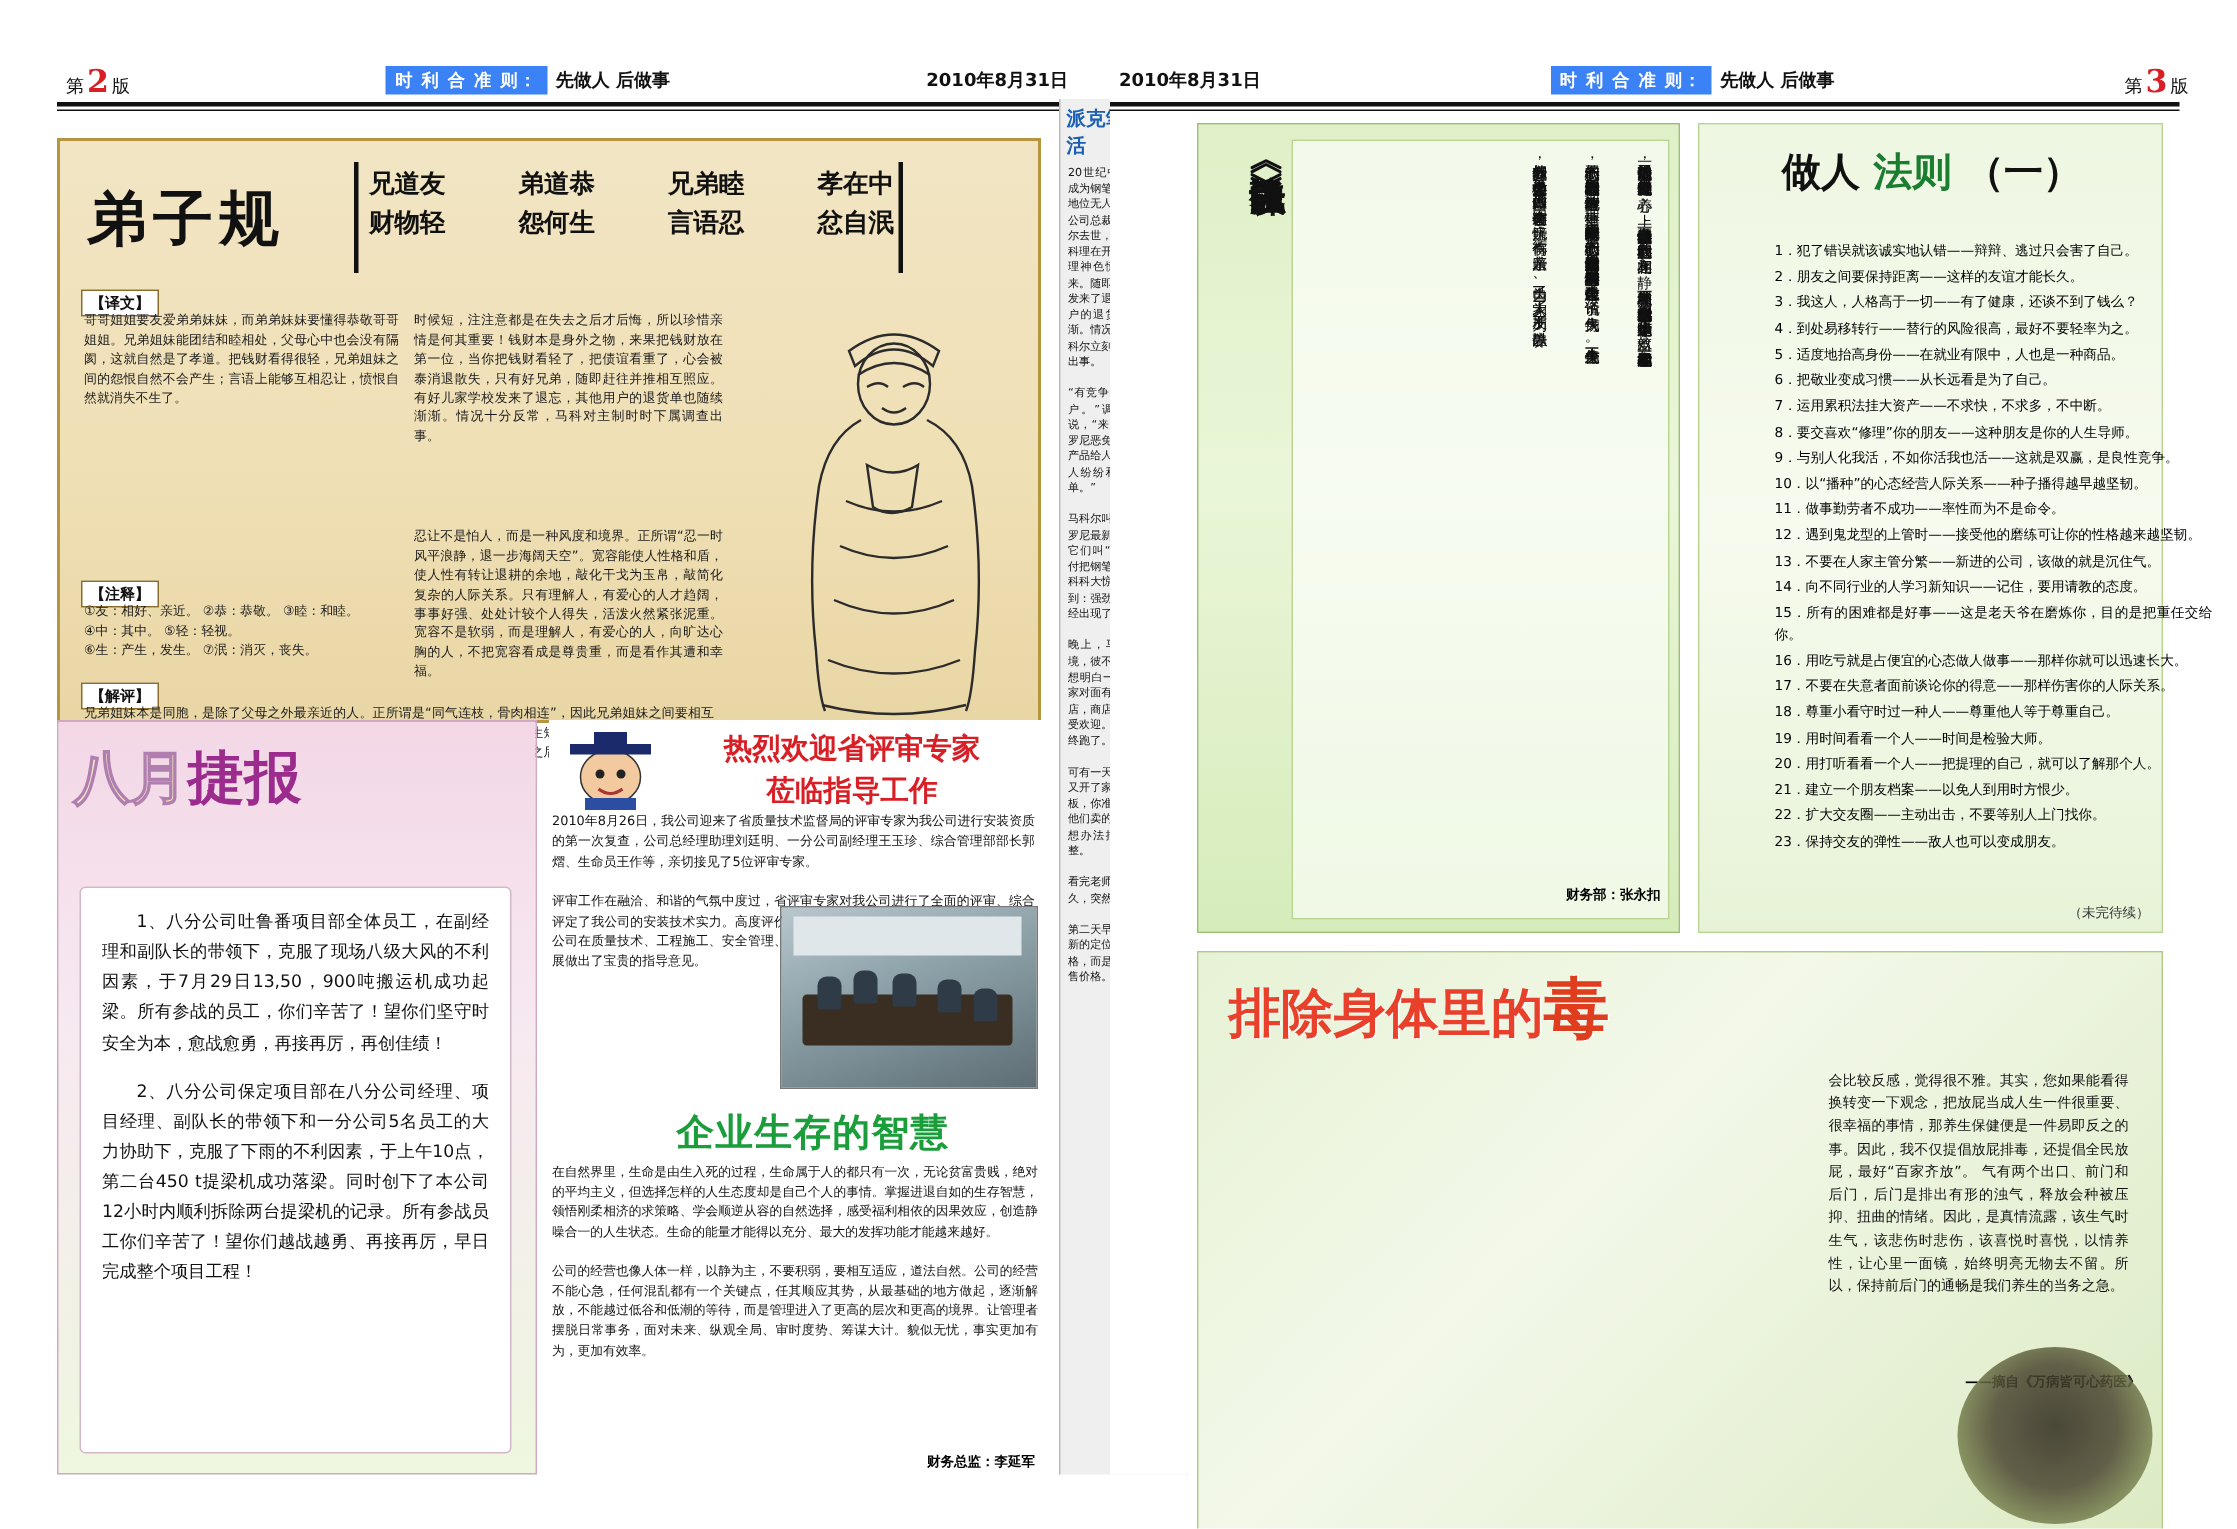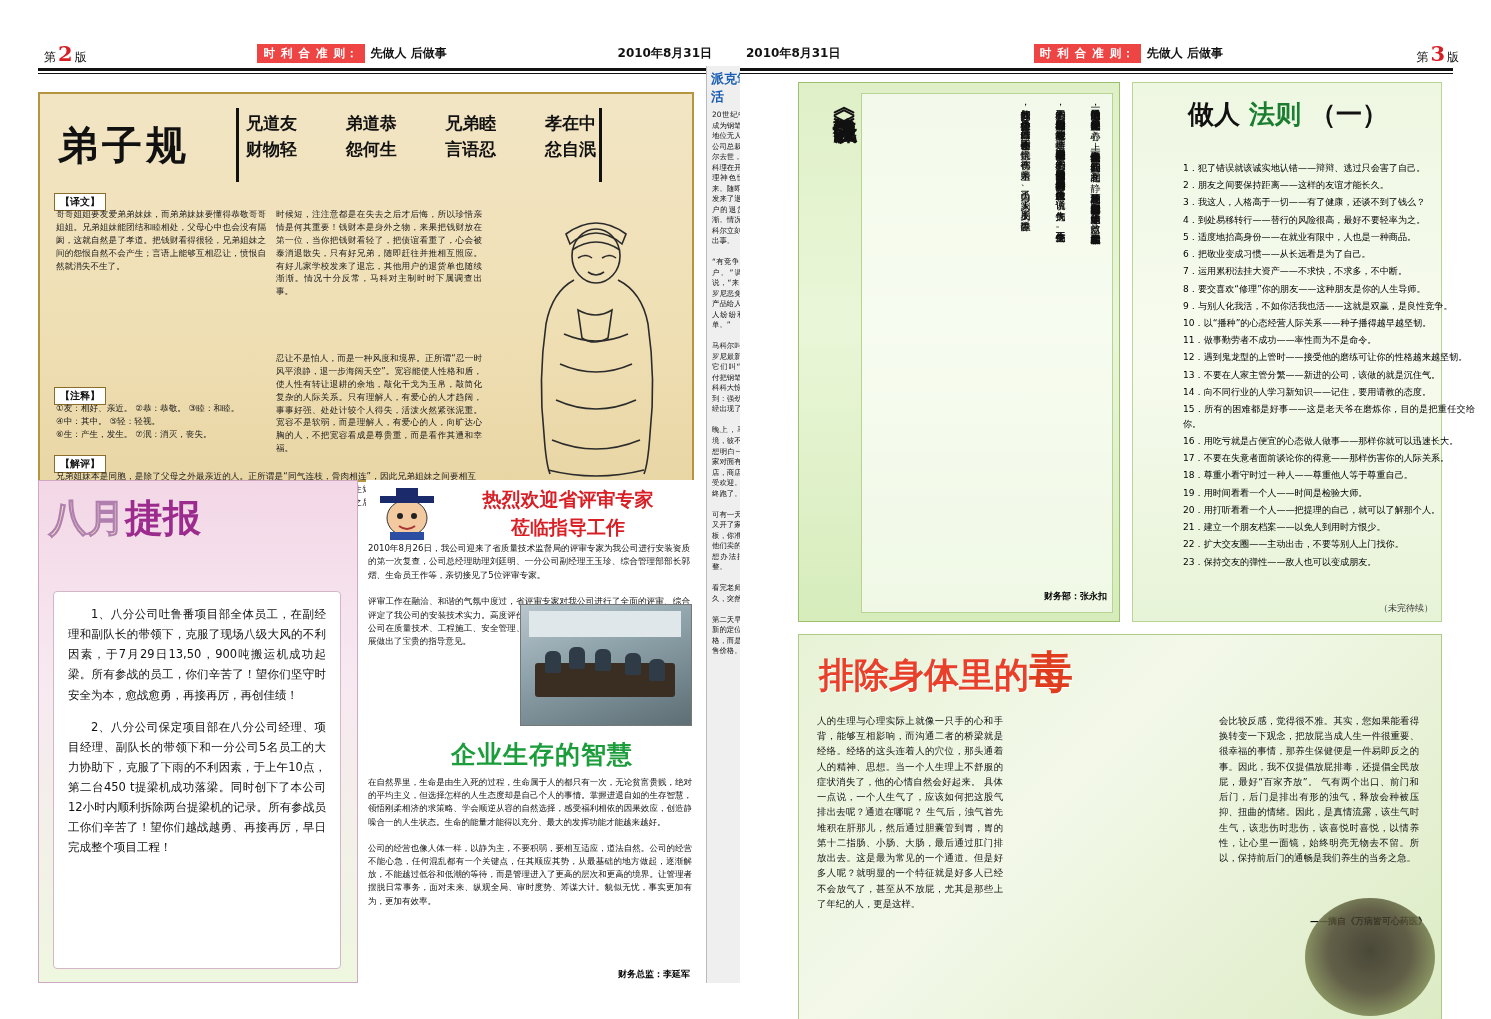--- a/index.html
+++ b/index.html
@@ -18,21 +18,21 @@
   .sheetL{position:absolute;left:38px;top:38px;width:668px;height:945px;background:#ffffff;}
   .sheetR{position:absolute;left:740px;top:38px;width:713px;height:945px;background:#ffffff;}
 
   
   .hdr{position:absolute;left:0;top:0;height:30px;width:100%;}
   .hdrline{position:absolute;left:0;top:30px;height:3px;width:100%;background:#111;}
   .hdrline2{position:absolute;left:0;top:35px;height:1px;width:100%;background:#111;}
   .pageno{font-size:12px;color:#111;display:flex;align-items:baseline;gap:2px;}
   .pageno b{font-size:21px;color:#d81f26;font-family:"DejaVu Serif","Liberation Serif",serif;}
   .motto{display:flex;align-items:center;gap:6px;font-size:12px;font-weight:bold;}
-  .motto .k{background:#ef4444;color:#fff;padding:2px 6px;font-size:11.5px;letter-spacing:1px;}
+  .motto .k{background:#3b82f6;color:#fff;padding:2px 6px;font-size:11.5px;letter-spacing:1px;}
   .motto .v{color:#111;}
   .dateTxt{font-size:12px;font-weight:bold;color:#111;}
 
   
   .dizigui{position:absolute;left:0;top:44px;width:656px;height:390px;
     background:linear-gradient(180deg,#f2e5c4 0%,#efdfb4 60%,#e9d6a5 100%);
     border:2px solid #b5953f;box-sizing:border-box;margin-top:10px;}
   .dz-title{position:absolute;left:18px;top:24px;font-size:40px;font-weight:bold;color:#111;
     font-family:"DejaVu Serif","Liberation Serif",serif;letter-spacing:4px;}
   .dz-bracket{position:absolute;left:196px;top:14px;width:360px;height:74px;
@@ -302,25 +302,20 @@
         <li>22．扩大交友圈——主动出击，不要等别人上门找你。</li>
         <li>23．保持交友的弹性——敌人也可以变成朋友。</li>
       </ul>
       <div class="zr-cont">（未完待续）</div>
     </div>
 
     <div class="paichu">
       <div class="pc-title">
         <span>排除身体里的</span><span class="h" style="font-size:44px;">毒</span>
       </div>
-      <div class="pc-col" style="left:18px;width:186px;">人的生理与心理实际上就像一只手的心和手背，能够互相影响，而沟通二者的桥梁就是经络。经络的这头连着人的穴位，那头通着人的精神、思想。当一个人生理上不舒服的症状消失了，他的心情自然会好起来。
-
-具体一点说，一个人生气了，应该如何把这股气排出去呢？通道在哪呢？
-
-生气后，浊气首先堆积在肝那儿，然后通过胆囊管到胃，胃的第十二指肠、小肠、大肠，最后通过肛门排放出去。这是最为常见的一个通道。但是好多人呢？就明显的一个特征就是好多人已经不会放气了，甚至从不放屁，尤其是那些上了年纪的人，更是这样。</div>
       <div class="pc-col" style="left:420px;width:200px;">会比较反感，觉得很不雅。其实，您如果能看得换转变一下观念，把放屁当成人生一件很重要、很幸福的事情，那养生保健便是一件易即反之的事。因此，我不仅提倡放屁排毒，还提倡全民放屁，最好“百家齐放”。
 
 气有两个出口、前门和后门，后门是排出有形的浊气，释放会种被压抑、扭曲的情绪。因此，是真情流露，该生气时生气，该悲伤时悲伤，该喜悦时喜悦，以情养性，让心里一面镜，始终明亮无物去不留。所以，保持前后门的通畅是我们养生的当务之急。</div>
       <div class="pc-sign">——摘自《万病皆可心药医》</div>
       <div class="lotus"></div>
     </div>
   </div>
 </div>
 
 </body></html>

